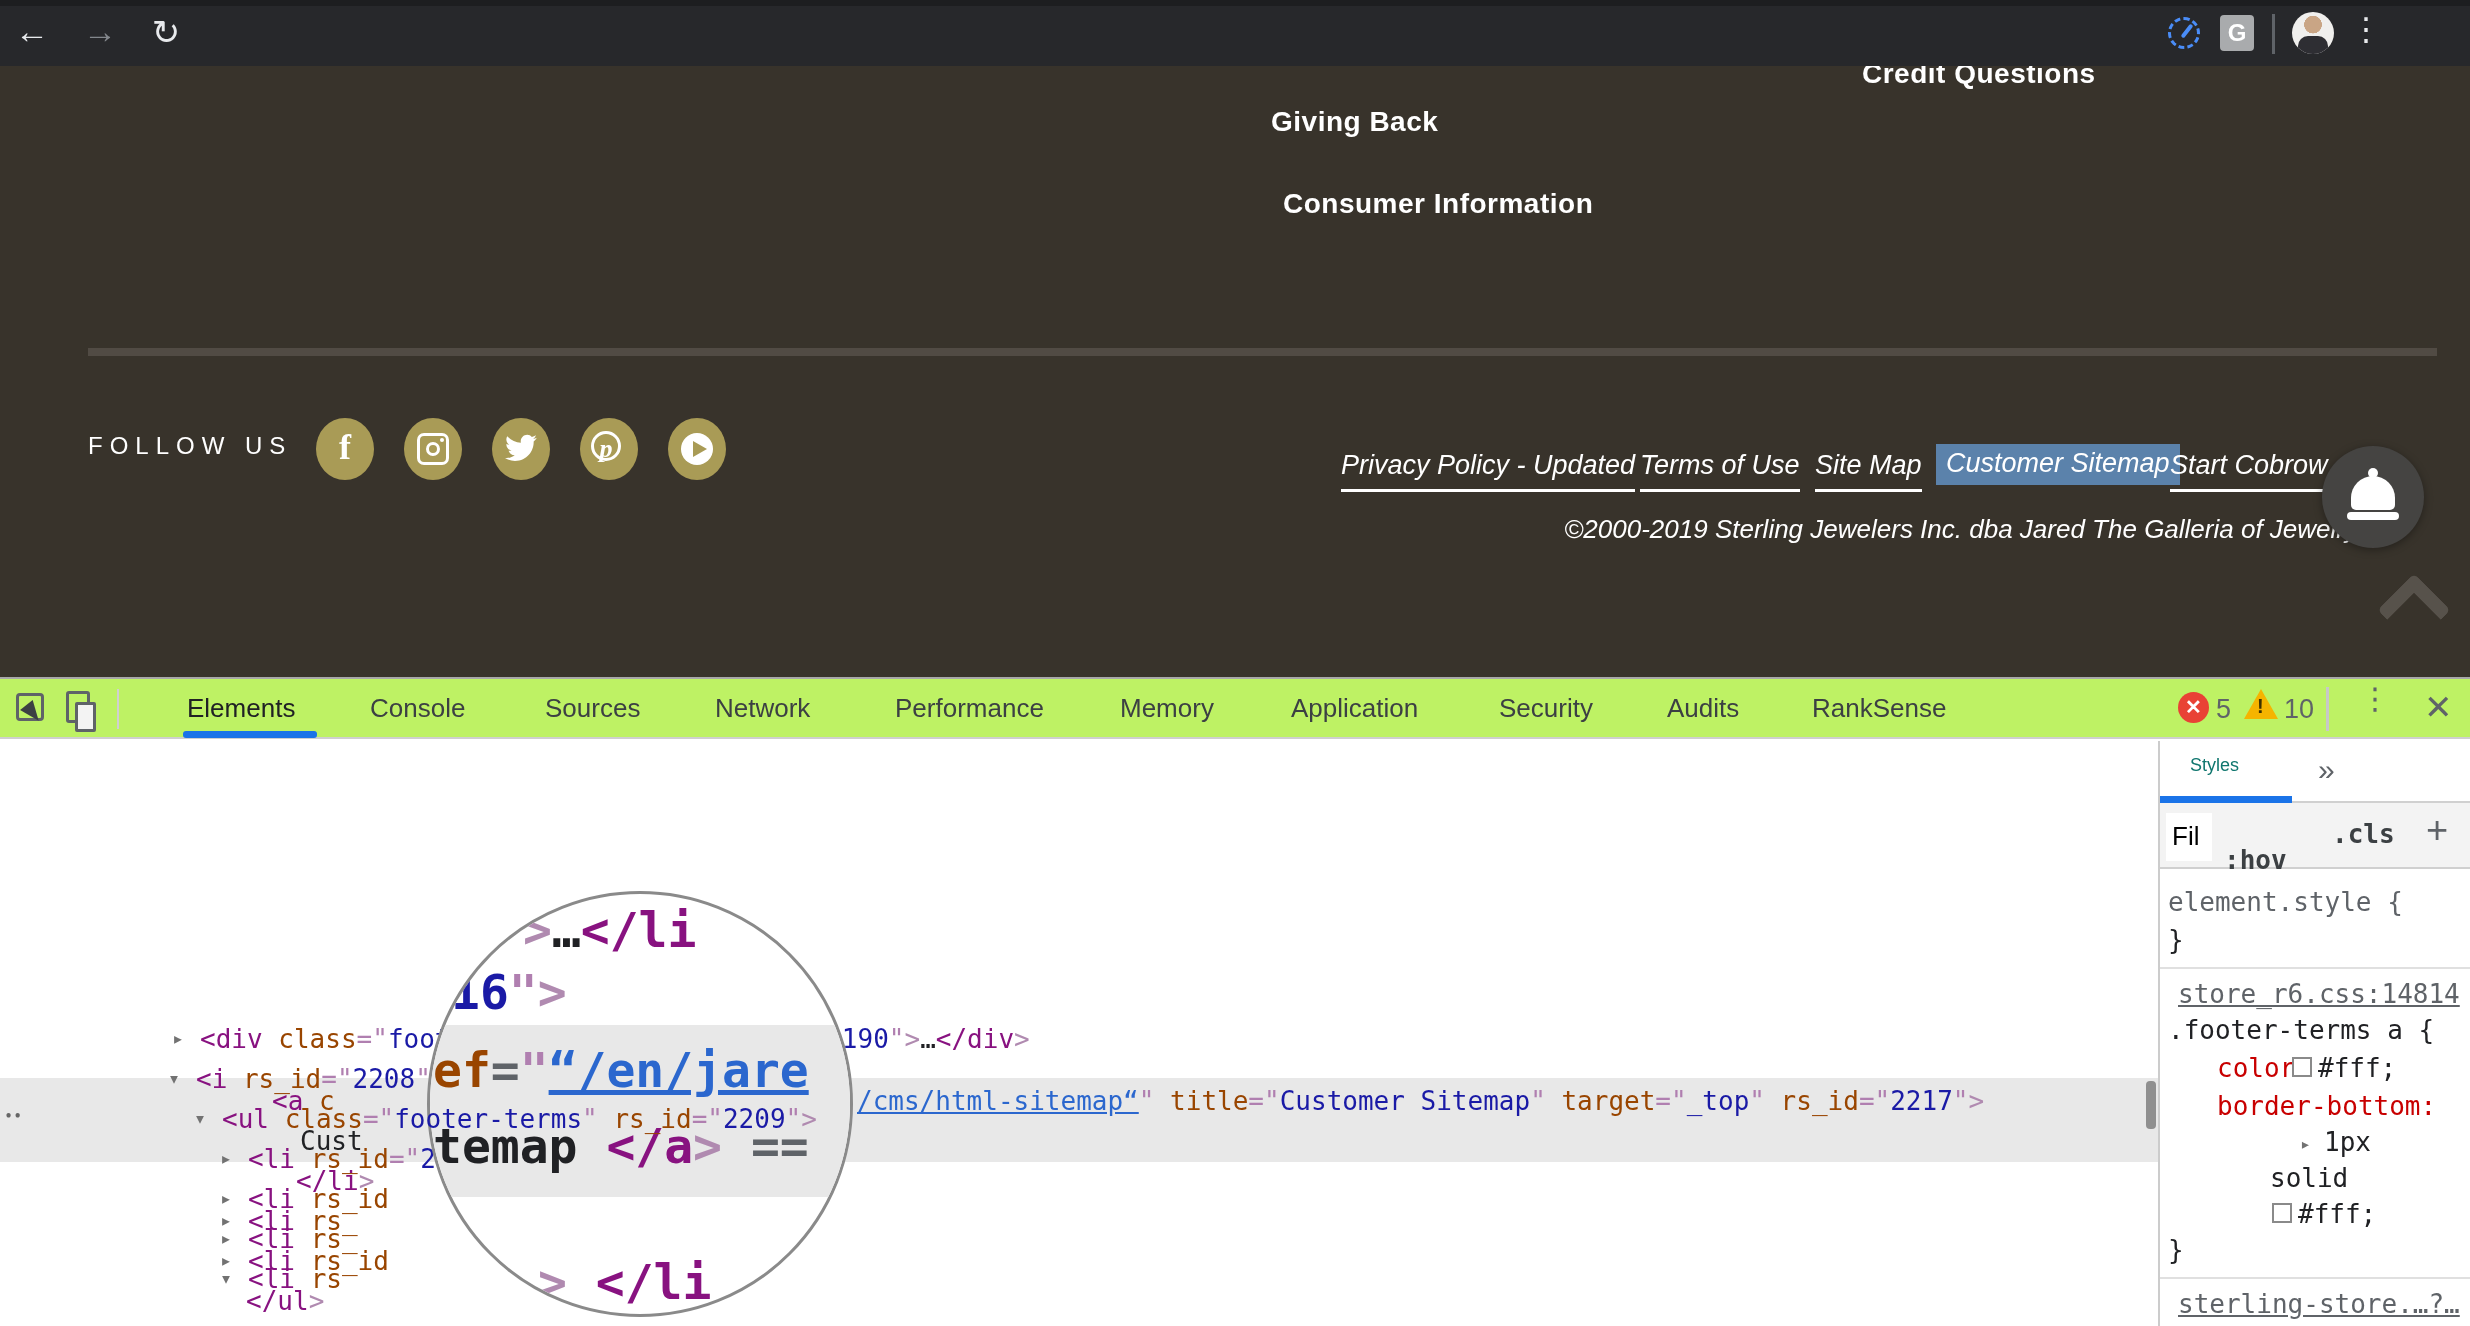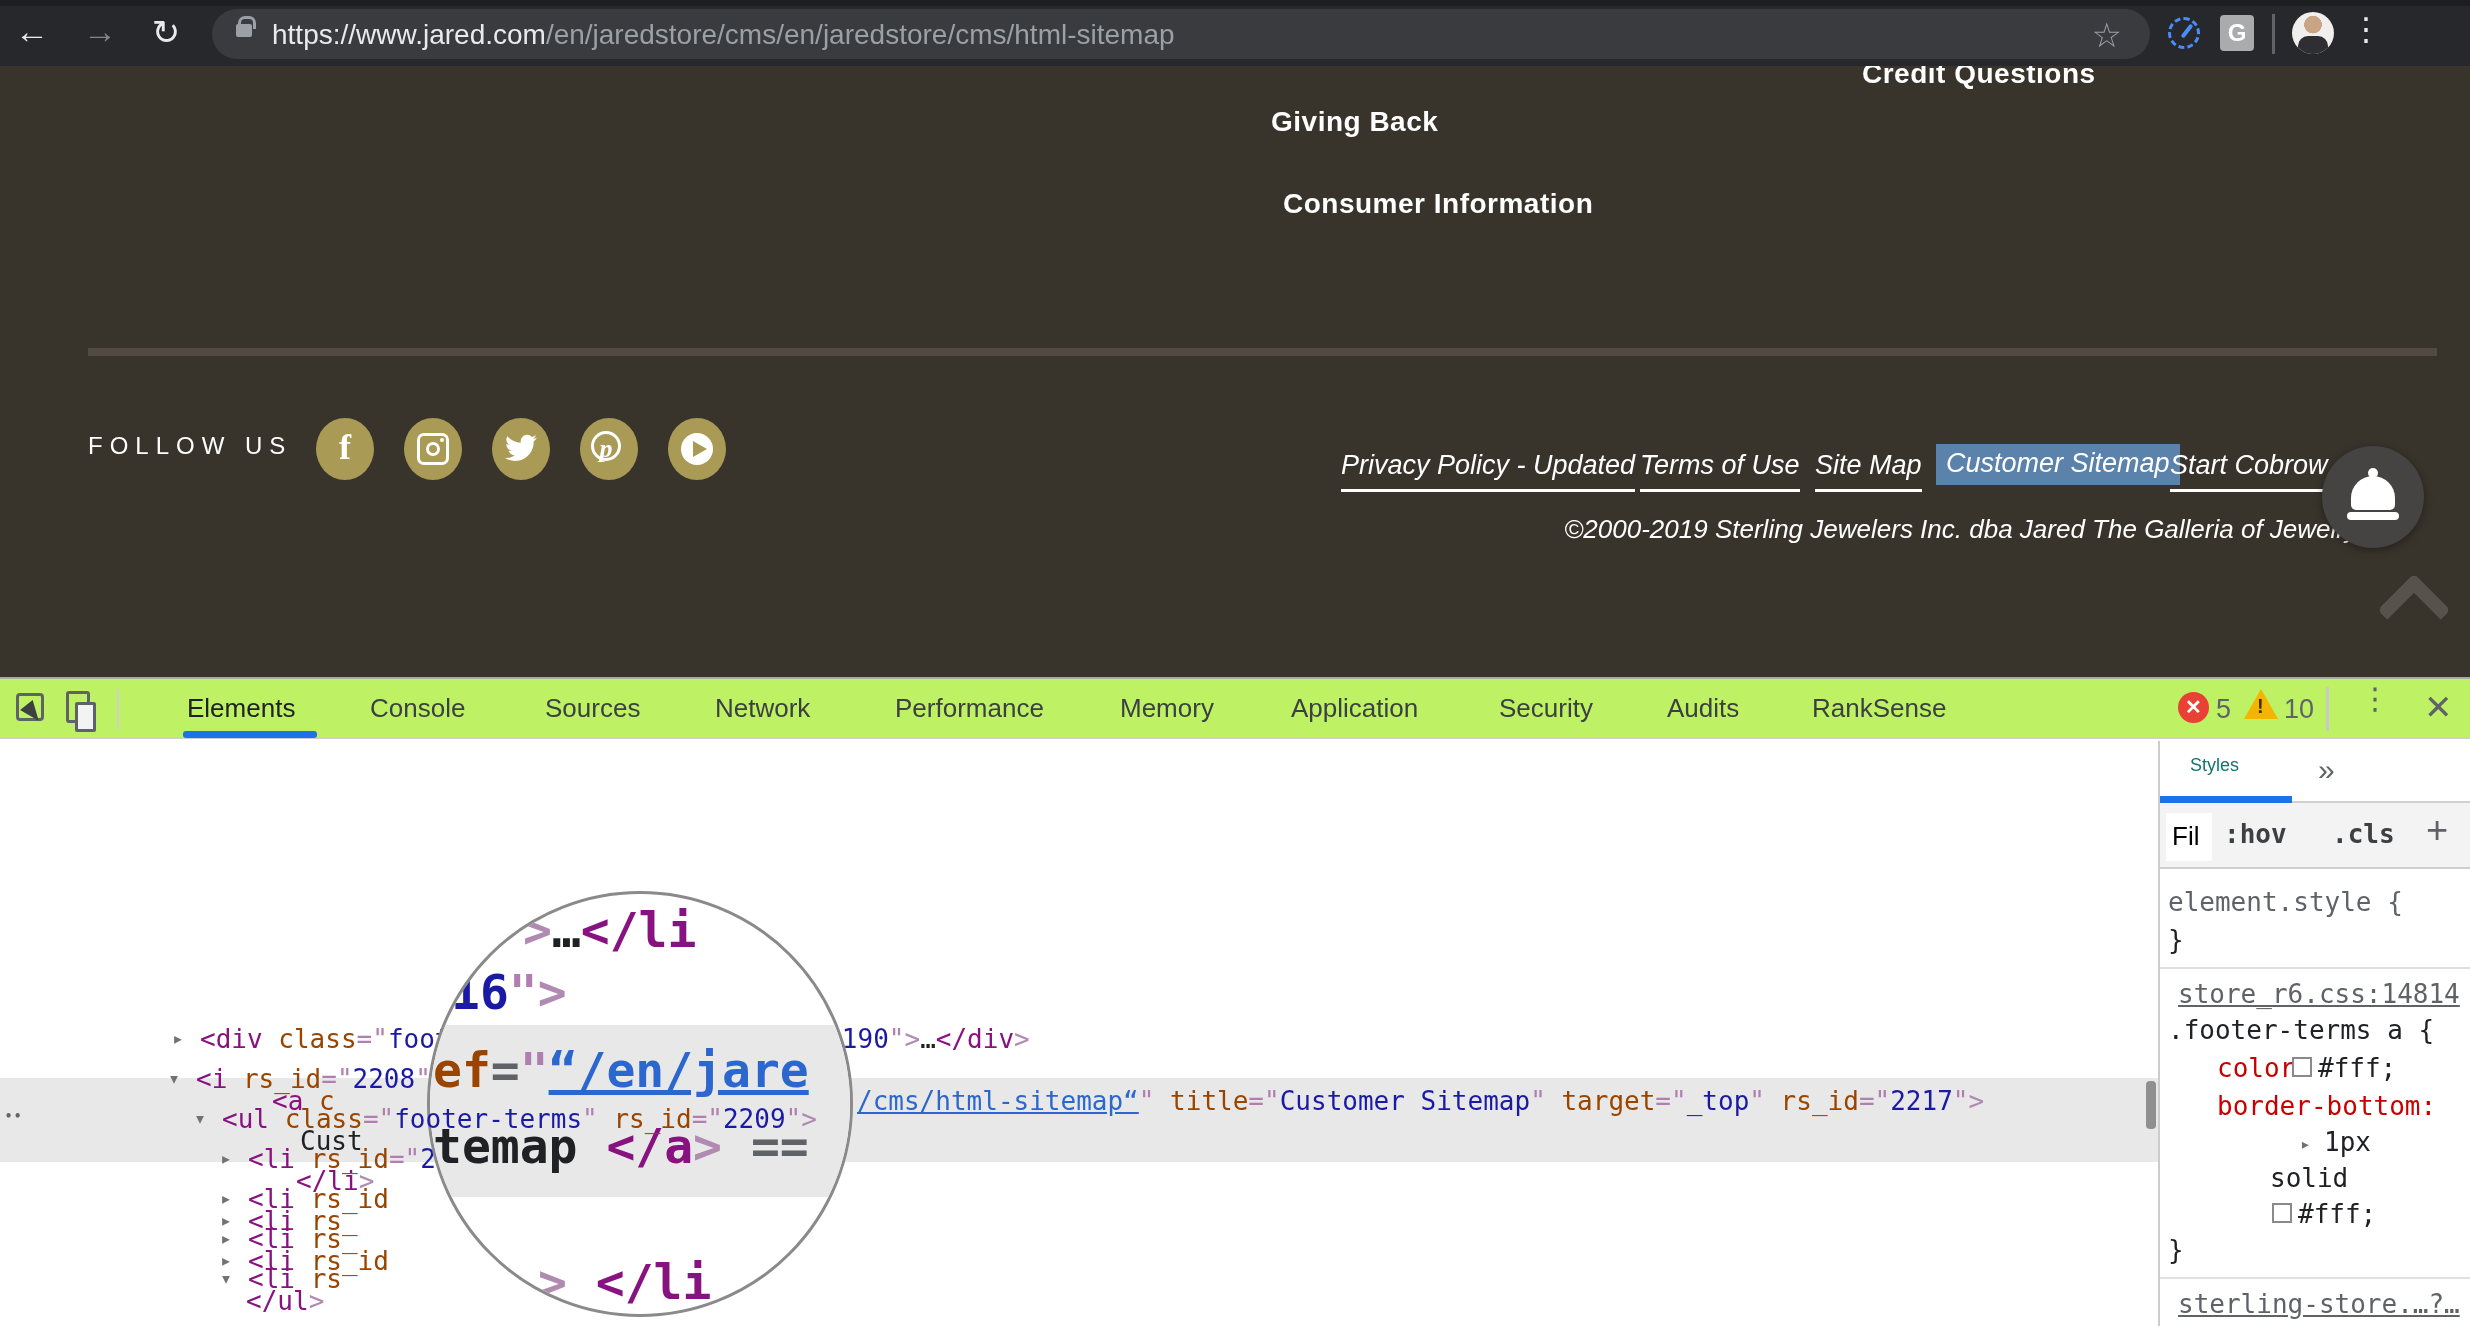--- a/index.html
+++ b/index.html
@@ -148,25 +148,20 @@
     <div class="base"></div>
   </div>
   <div id="scrolltop"></div>
 </div>
 
 <div id="browser-bar">
   <div class="topstrip"></div>
   <div class="nav-btn" id="back-btn" style="left:10px;">←</div>
   <div class="nav-btn" id="fwd-btn" style="left:78px;">→</div>
   <div class="nav-btn" id="reload-btn" style="left:144px;">↻</div>
-  <div id="url-pill">
-    <div id="lock-icon"></div>
-    <div id="url-text"><span class="main">https://www.jared.com</span><span class="path">/en/jaredstore/cms/en/jaredstore/cms/html-sitemap</span></div>
-    <div id="star-icon">☆</div>
-  </div>
   <div id="ext-speed"></div>
   <div id="ext-g">G</div>
   <div id="ext-sep"></div>
   <div id="avatar"></div>
   <div id="menu-kebab">⋮</div>
 </div>
 
 <div id="devtools">
   <div id="dt-tabbar">
     <div id="inspect-icon"></div>
@@ -228,21 +223,21 @@
   </div>
 
   <div id="styles-panel">
     <div id="styles-head">
       <div id="styles-tab-label">Styles</div>
       <div id="styles-more">»</div>
       <div id="styles-underline"></div>
     </div>
     <div id="styles-filter">
       <div id="filter-input">Fil</div>
-      <div class="pseudo-btn" style="left:64px;">:hov</div>
+      <div class="pseudo-btn" style="left:64px;margin-top:26px;">:hov</div>
       <div class="pseudo-btn" style="left:172px;">.cls</div>
       <div id="plus-btn">+</div>
     </div>
     <div class="css-line css-gray" style="left:8px; top:146px;">element.style {</div>
     <div class="css-line" style="left:8px; top:184px;">}</div>
     <div class="css-hr" style="top:226px;"></div>
     <div class="css-line css-link" style="left:18px; top:238px;">store_r6.css:14814</div>
     <div class="css-line" style="left:8px; top:274px;">.footer-terms a {</div>
     <div class="css-line css-red" style="left:57px; top:312px;">color:</div>
     <div class="swatch" style="left:132px; top:316px;"></div>

